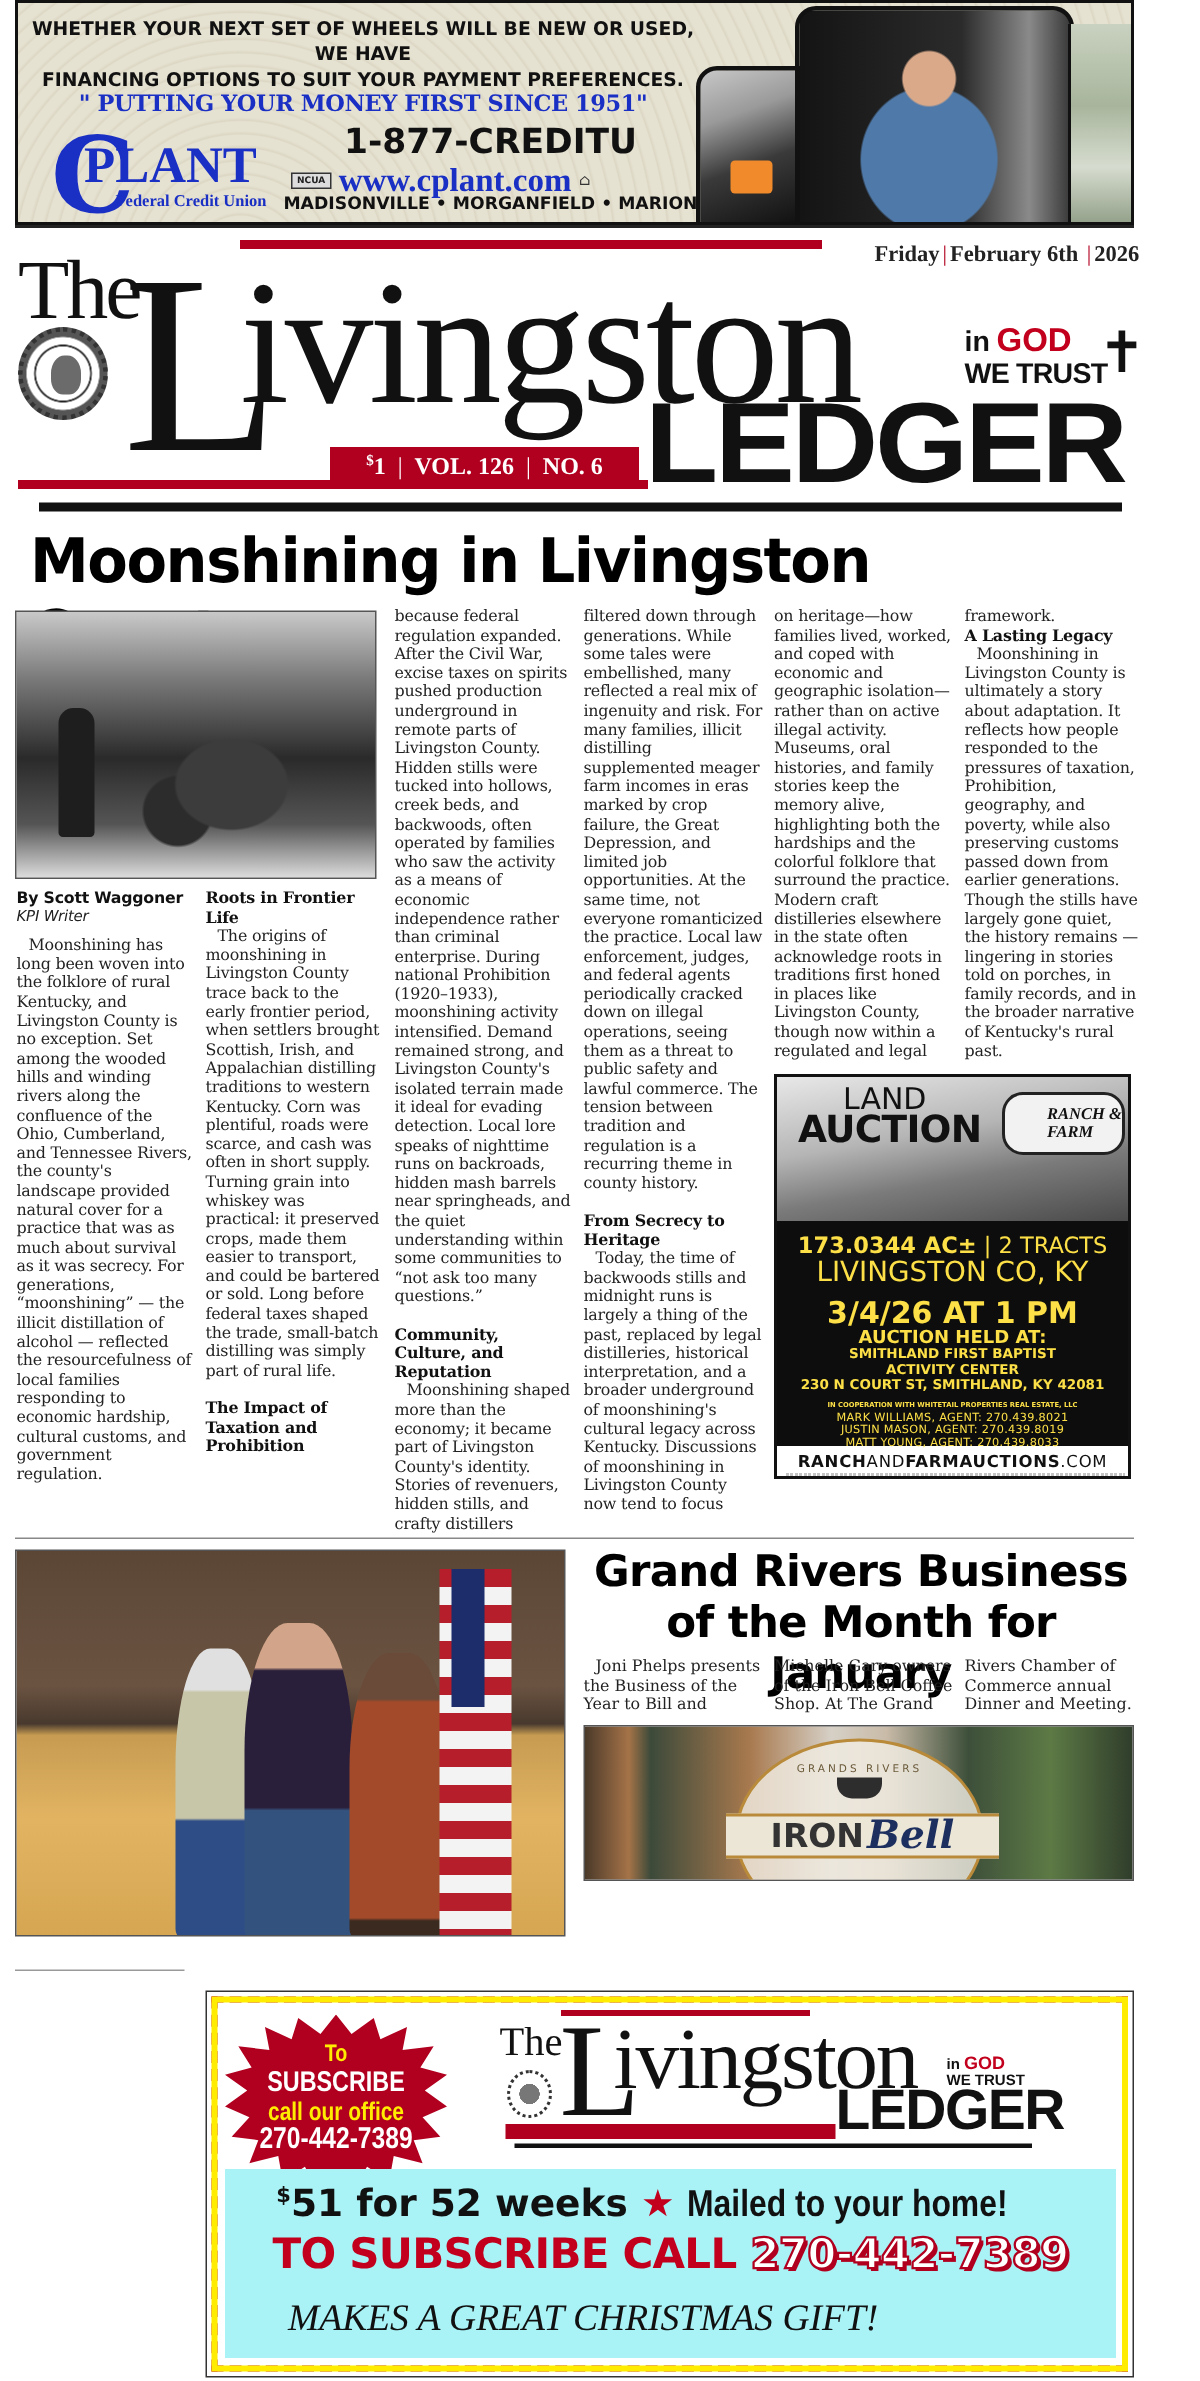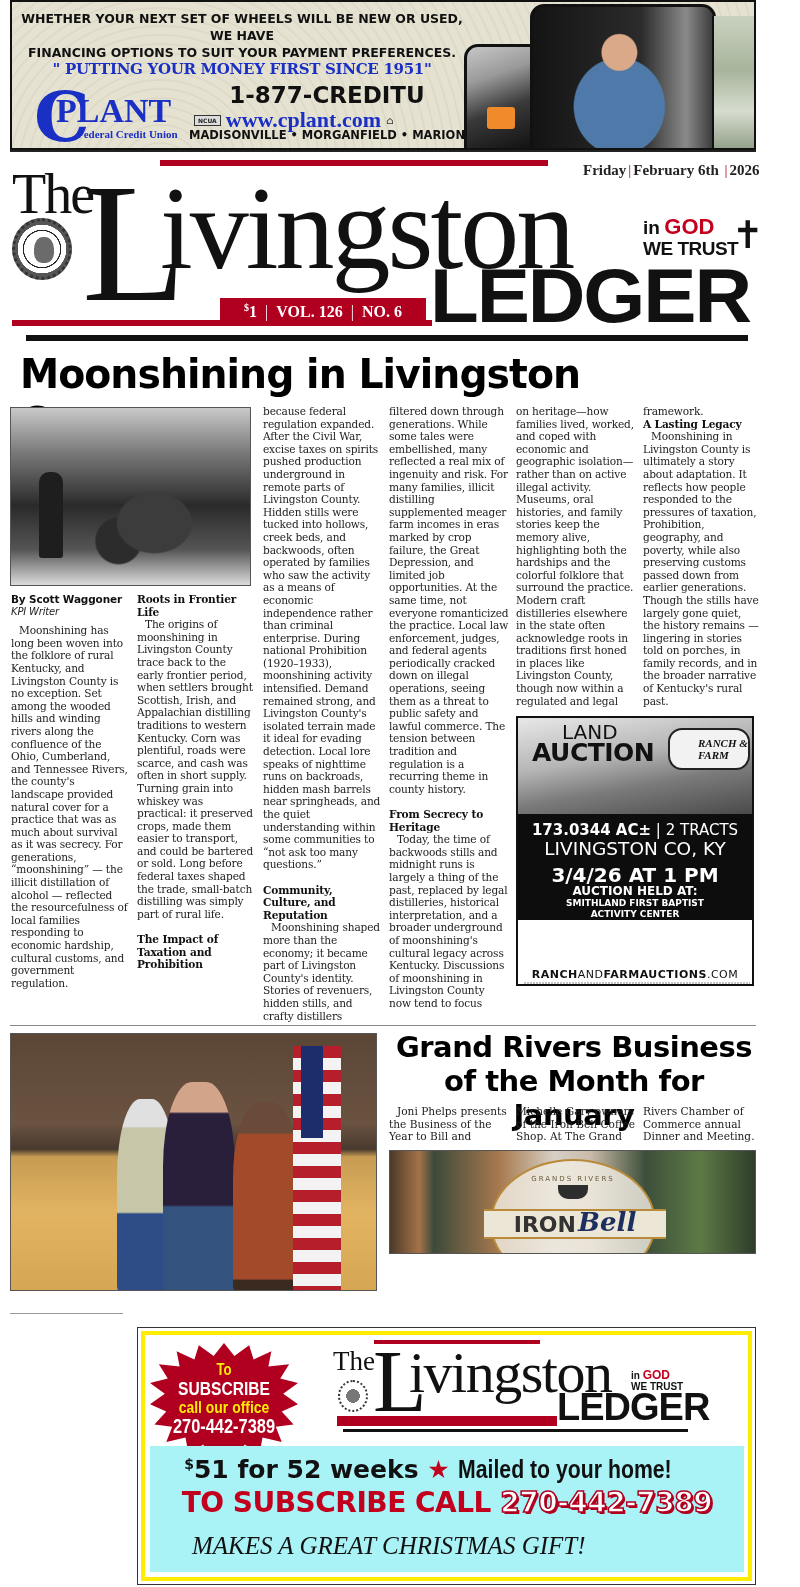--- a/index.html
+++ b/index.html
@@ -70,21 +70,21 @@
   .c4 { left: 389px; top: 405px; width: 120px; }
   .c5 { left: 516px; top: 405px; width: 120px; }
   .c6 { left: 643px; top: 405px; width: 116px; }
 
   
   .auction { position: absolute; left: 516px; top: 716px; width: 238px; height: 270px; border: 2px solid #111; background: #fff; overflow: hidden; }
   .auc-photo { position: absolute; left: 0; top: 0; width: 100%; height: 96px; background: linear-gradient(170deg, #e8e8e8 0%, #b5b5b5 40%, #7b7b7b 65%, #4a4a4a 100%); }
   .auc-land { position: absolute; left: 44px; top: 4px; font-family: "DejaVu Sans", sans-serif; font-size: 20px; line-height: 20px; color: #111; }
   .auc-auction { position: absolute; left: 14px; top: 22px; font-family: "DejaVu Sans", sans-serif; font-weight: bold; font-size: 25px; line-height: 26px; color: #111; letter-spacing: -0.5px; }
   .auc-badge { position: absolute; left: 150px; top: 10px; width: 82px; height: 42px; border: 2px solid #222; border-radius: 14px; background: #f2f2f2; display: flex; align-items: center; justify-content: center; font-family: "Liberation Serif", serif; font-style: italic; font-weight: bold; font-size: 11px; color: #111; padding-left: 28px; }
-  .auc-black { position: absolute; left: 0; top: 96px; width: 100%; height: 106px; background: #0d0d0d; color: #ffffff; text-align: center; font-family: "DejaVu Sans", sans-serif; }
+  .auc-black { position: absolute; left: 0; top: 96px; width: 100%; height: 150px; background: #0d0d0d; color: #fde047; text-align: center; font-family: "DejaVu Sans", sans-serif; }
   .auc-acres { margin-top: 8px; font-size: 15px; line-height: 17px; }
   .auc-acres b { font-weight: bold; }
   .auc-county { font-size: 18.5px; line-height: 20px; }
   .auc-date { margin-top: 6px; font-size: 20px; font-weight: bold; line-height: 20px; }
   .auc-held { font-size: 12px; font-weight: bold; line-height: 13px; }
   .auc-venue { font-size: 9px; font-weight: bold; line-height: 10.5px; }
   .auc-coop { margin-top: 5px; font-size: 4.5px; font-weight: bold; line-height: 6px; }
   .auc-agent { font-size: 7.5px; line-height: 8.5px; letter-spacing: 0.2px; }
   .auc-site { position: absolute; left: 0; top: 250px; width: 100%; text-align: center; font-family: "DejaVu Sans", sans-serif; font-size: 11px; letter-spacing: 0.5px; color: #111; }
   .auc-site b { font-weight: bold; }
@@ -105,21 +105,21 @@
   .gr-title { position: absolute; left: 389px; top: 1030px; width: 370px; text-align: center; font-family: "DejaVu Sans", sans-serif; font-weight: bold; font-size: 29px; line-height: 34px; color: #000; letter-spacing: -0.5px; }
   .gr-cap { position: absolute; top: 1105px; font-family: "DejaVu Serif", serif; font-size: 10.6px; line-height: 12.6px; color: #222; }
   .gr-cap1 { left: 389px; width: 122px; text-indent: 8px; }
   .gr-cap2 { left: 516px; width: 124px; }
   .gr-cap3 { left: 643px; width: 116px; }
   .gr-store { position: absolute; left: 389px; top: 1150px; width: 367px; height: 104px; border: 1px solid #555;
     background: linear-gradient(90deg, #4b3a2a 0%, #a57348 8%, #3c4a3a 12%, #a8794e 30%, #d6d0c6 45%, #c9bba8 55%, #3d4f3a 70%, #5d7a45 85%, #2f3d2b 100%); overflow: hidden; }
   .gr-logo { position: absolute; left: 100px; top: 8px; width: 166px; height: 128px; border-radius: 50%; background: rgba(240,236,226,0.82); border: 2px solid #b88a3a; }
   .gr-logo-top { position: absolute; left: 0; width: 100%; top: 14px; text-align: center; font-family: "DejaVu Sans", sans-serif; font-size: 7px; letter-spacing: 2px; color: #6a5a3a; }
   .gr-cup { position: absolute; left: 66px; top: 24px; width: 30px; height: 14px; background: #2d2d2d; border-radius: 0 0 10px 10px; }
-  .gr-brand { position: absolute; left: -8px; top: 48px; width: 182px; height: 30px; background: #ece6d6; border-top: 2px solid #b88a3a; border-bottom: 2px solid #b88a3a; display: flex; align-items: flex-end; justify-content: center; gap: 2px; }
+  .gr-brand { position: absolute; left: -8px; top: 48px; width: 182px; height: 30px; background: #ece6d6; border-top: 2px solid #b88a3a; border-bottom: 2px solid #b88a3a; display: flex; align-items: center; justify-content: center; gap: 2px; }
   .gr-iron { font-family: "DejaVu Sans", sans-serif; font-weight: bold; font-size: 22px; color: #333; }
   .gr-bell { font-family: "DejaVu Serif", serif; font-style: italic; font-weight: bold; font-size: 26px; color: #1d2f5e; }
   .gr-coffee { position: absolute; left: 0; width: 100%; top: 96px; text-align: center; font-family: "DejaVu Sans", sans-serif; font-size: 10px; letter-spacing: 4px; color: #333; }
 
   
   .sub-rule { position: absolute; left: 10px; top: 1313px; width: 113px; height: 1px; background: #999; }
   .sub-ad { position: absolute; left: 137px; top: 1327px; width: 619px; height: 258px; border: 1px solid #333; background: #fff; padding: 16px; }
   .sub-border { position: absolute; left: 3px; top: 3px; right: 3px; bottom: 3px; border: 4px dashed #b1001f; outline: 4px solid #ffec00; outline-offset: -4px; }
   .sub-starburst { position: absolute; left: 12px; top: 15px; width: 148px; height: 118px; background: #b1001f;
     clip-path: polygon(50% 0%, 57% 11%, 67% 2%, 70% 14%, 82% 7%, 80% 20%, 94% 18%, 88% 30%, 100% 34%, 90% 43%, 100% 52%, 89% 58%, 97% 69%, 85% 71%, 89% 84%, 76% 80%, 74% 94%, 64% 86%, 57% 100%, 50% 88%, 42% 100%, 36% 86%, 26% 94%, 24% 80%, 11% 84%, 15% 71%, 3% 69%, 11% 58%, 0% 52%, 10% 43%, 0% 34%, 12% 30%, 6% 18%, 20% 20%, 18% 7%, 30% 14%, 33% 2%, 43% 11%); }

